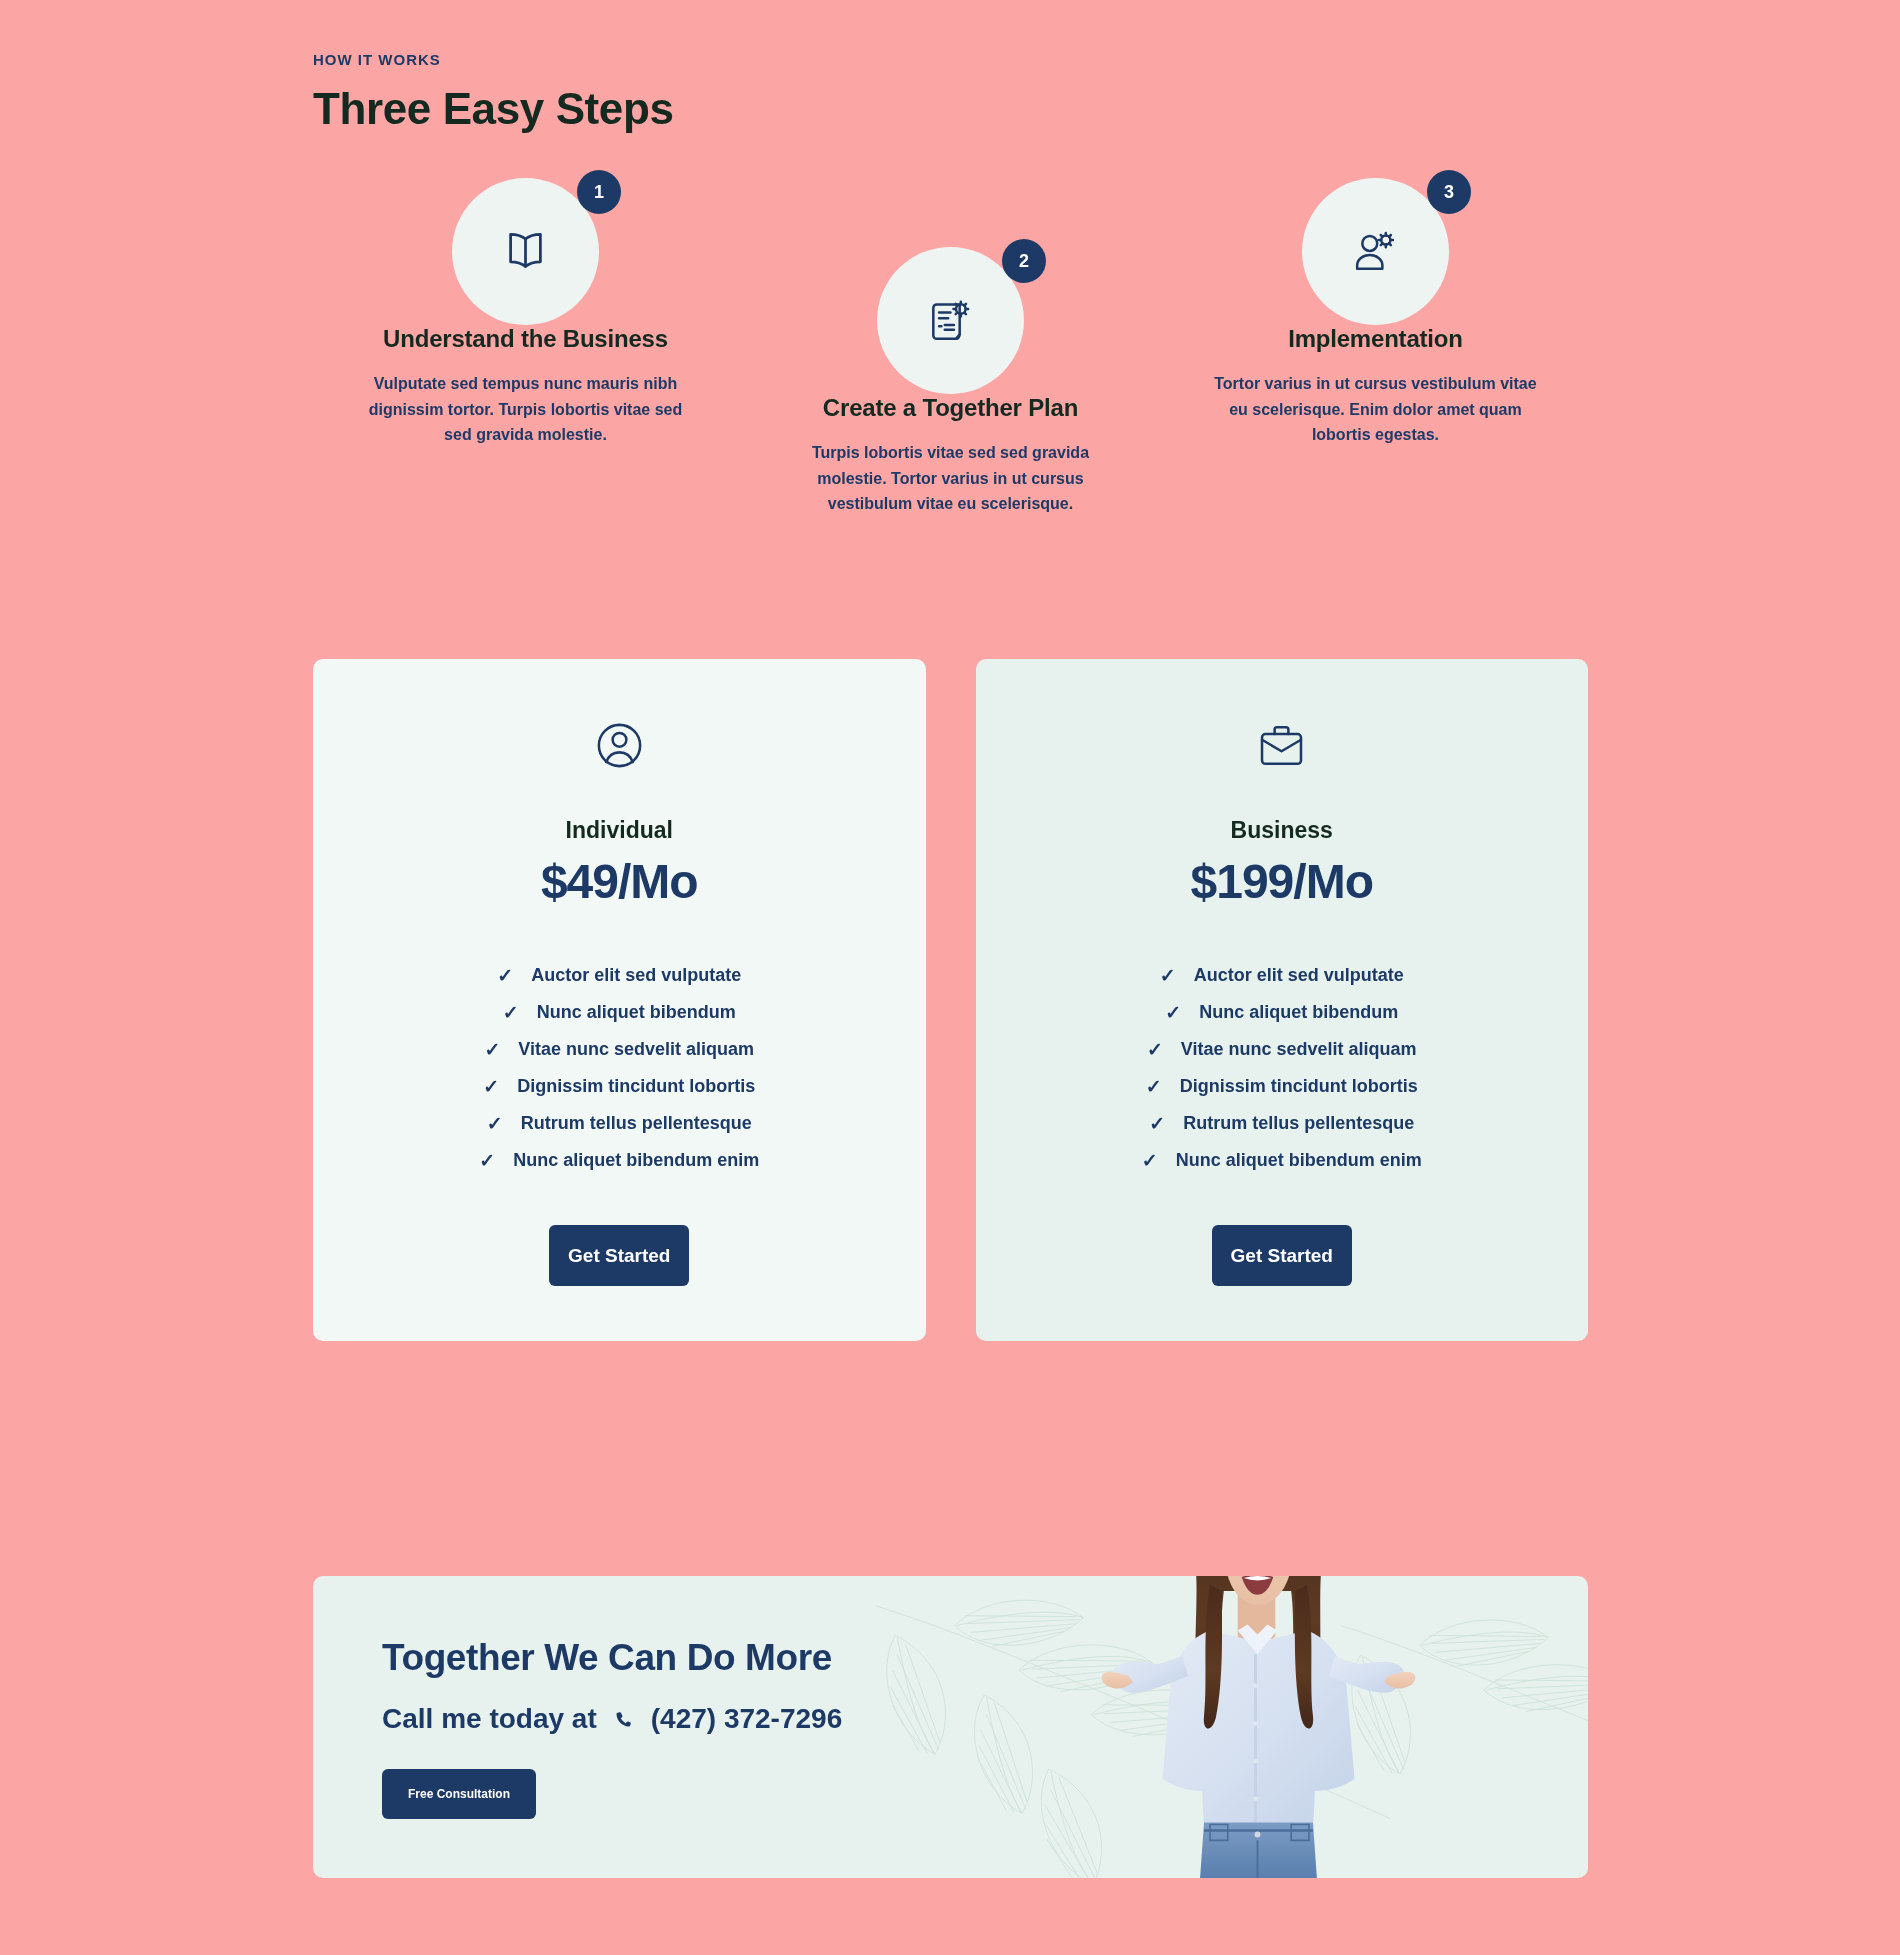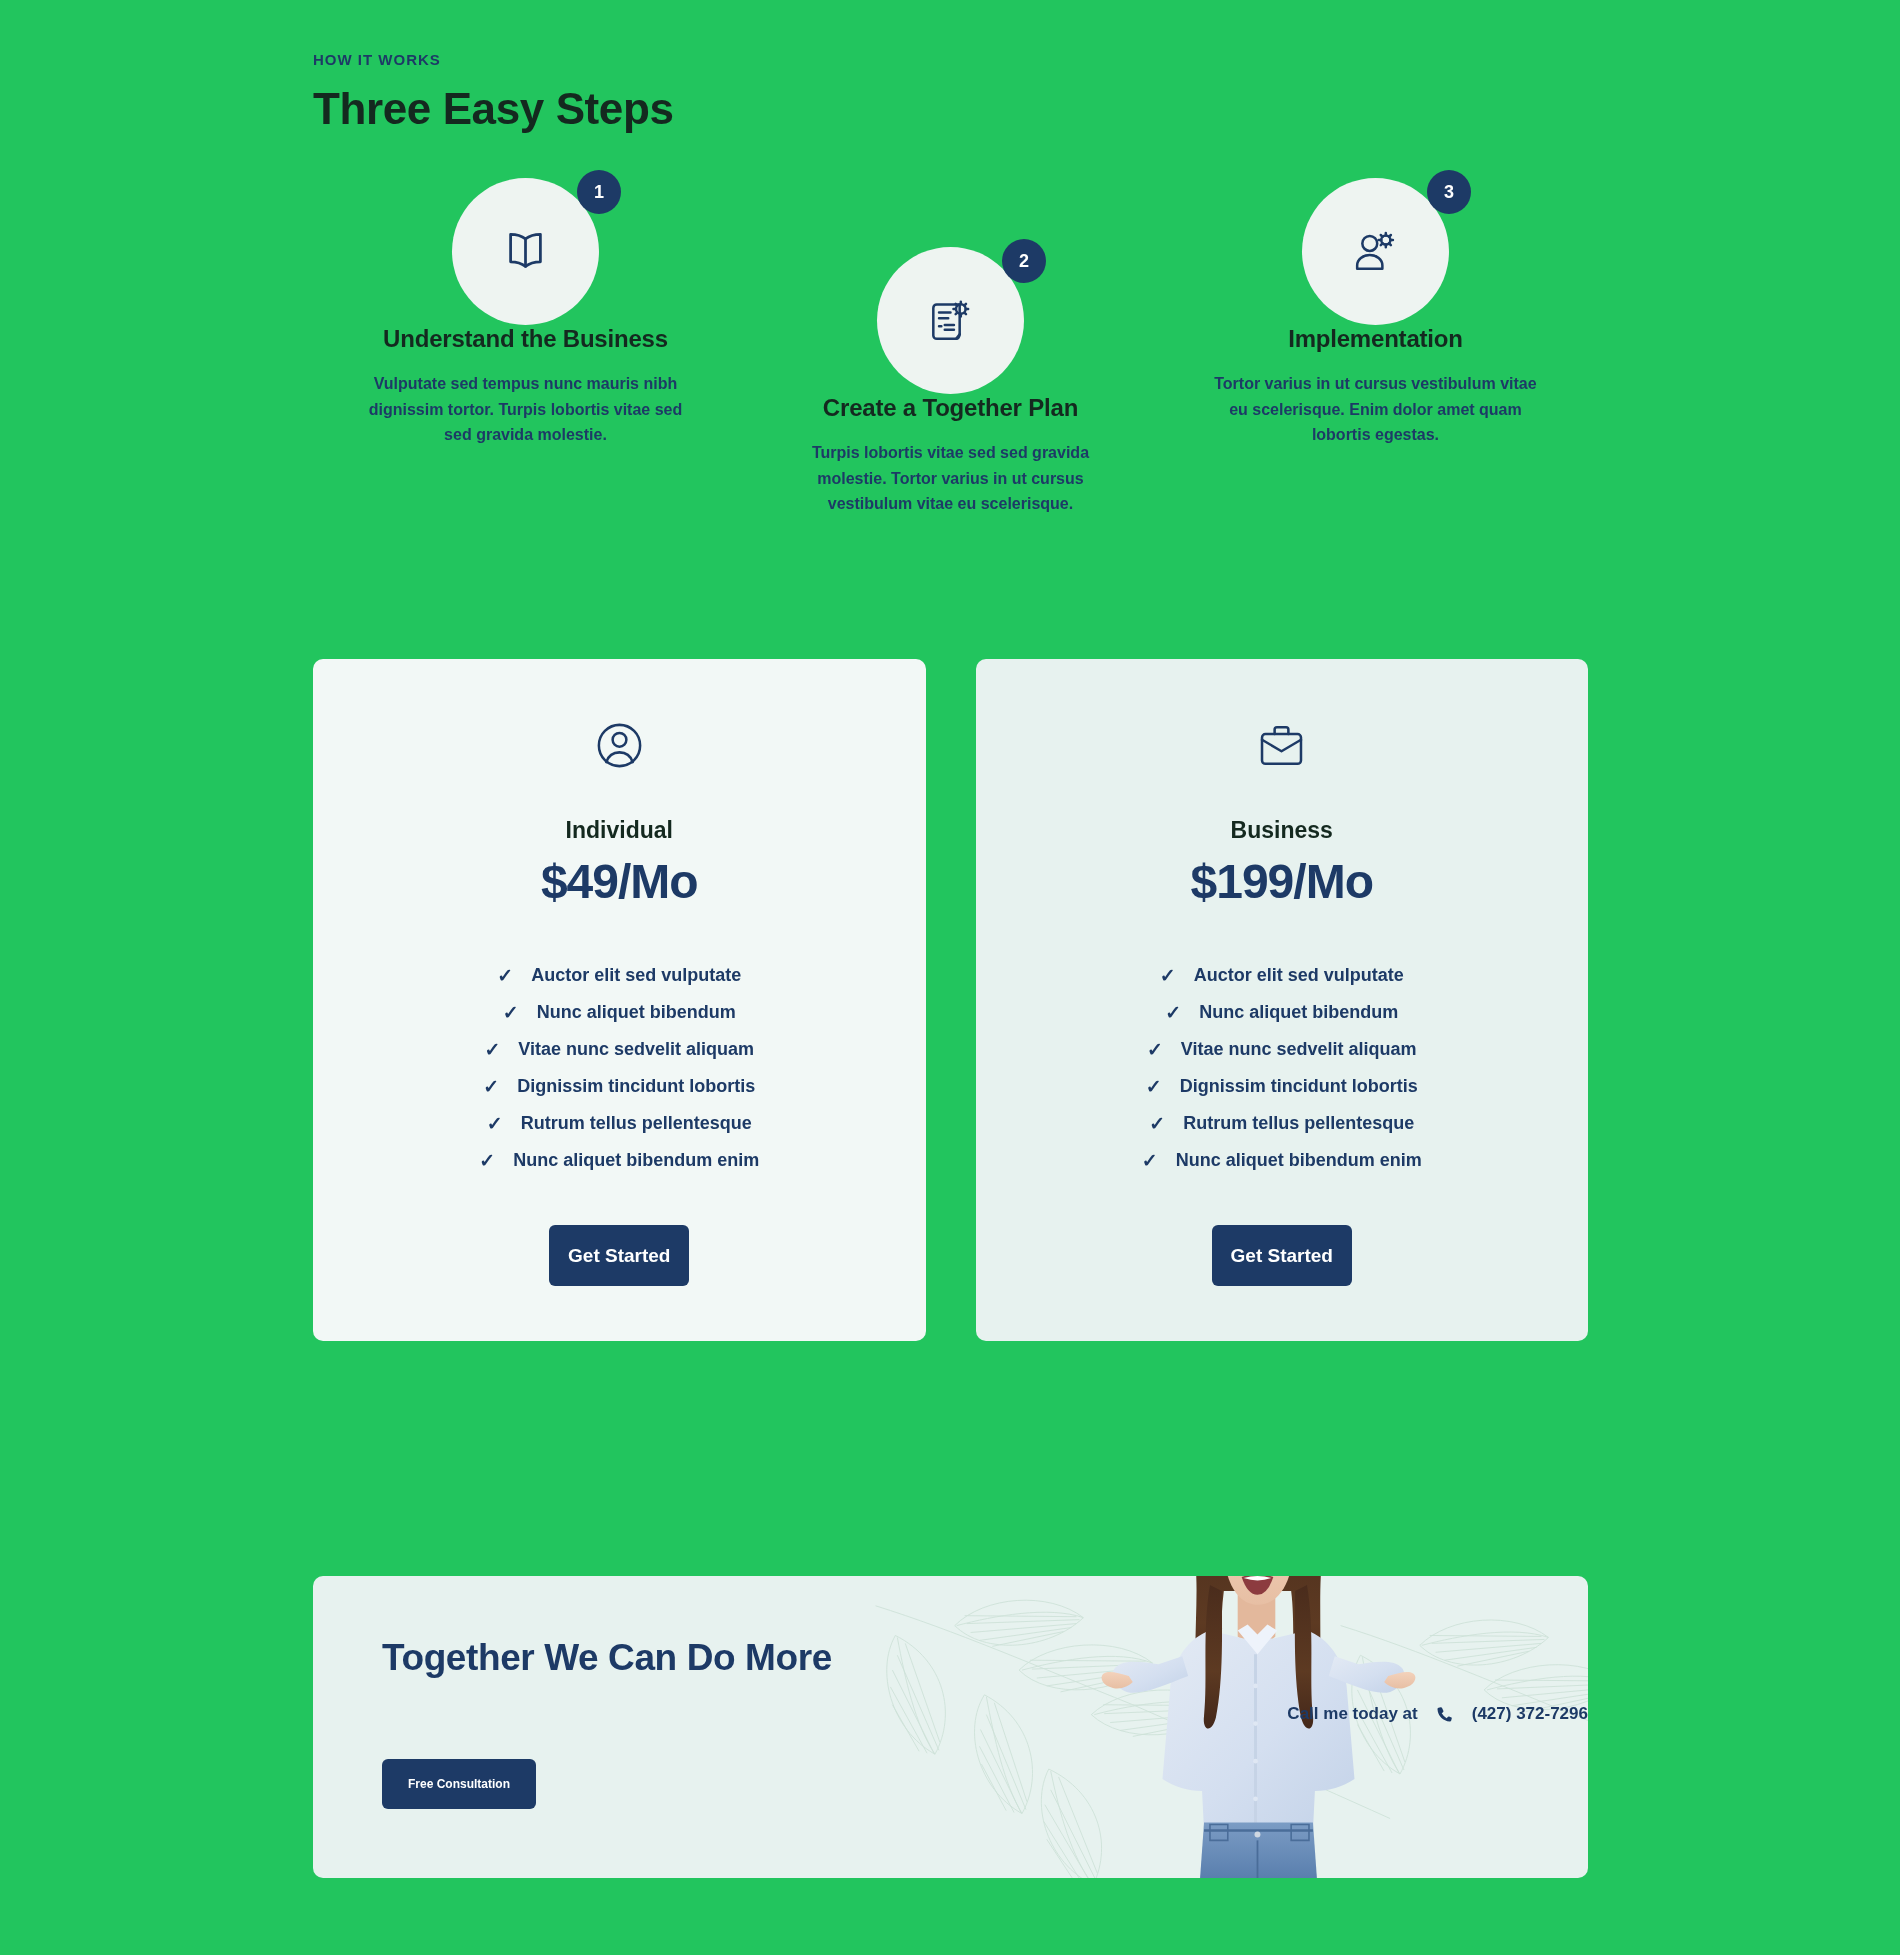--- a/index.html
+++ b/index.html
@@ -9,21 +9,21 @@
     height: 1955px;
     background: #f8f9f8;
     font-family: "Liberation Sans", sans-serif;
     overflow: hidden;
   }
 
   .page {
     position: relative;
     width: 1901px;
     height: 1955px;
-    background: #22c55e;
+    background: #fca5a5;
   }
 
   
   .container {
     position: absolute;
     left: 313px;
     width: 1275px;
   }
 
   
@@ -254,24 +254,23 @@
     font-weight: 800;
     color: #1d3a66;
     letter-spacing: -0.4px;
   }
 
   .cta-call {
     margin-top: 24px;
     display: flex;
     align-items: center;
     gap: 16px;
-    font-size: 17px;
-    font-weight: 700;
-    color: #1d3a66;
-    justify-content: flex-end;
+    font-size: 28px;
+    font-weight: 700;
+    color: #1d3a66;
   }
   .cta-phone-icon { color: #1d3a66; display: flex; align-items: center; }
   .cta-phone-icon svg { width: 22px; height: 22px; display: block; }
   .cta-phone-num { font-weight: 700; }
 
   .btn-consult {
     margin-top: 34px;
     height: 50px;
     padding: 0 26px;
     font-size: 12px;

